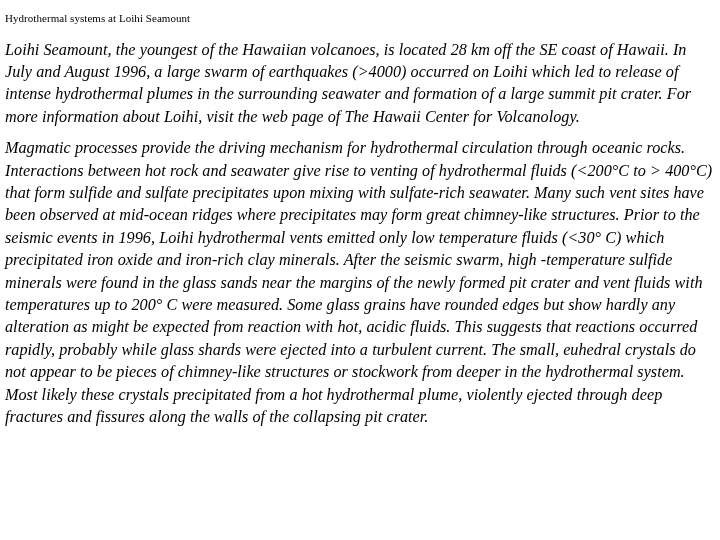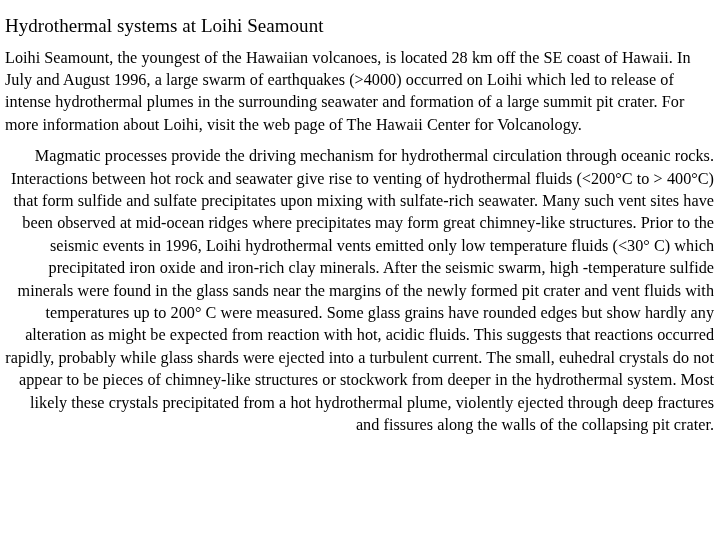--- a/index.html
+++ b/index.html
@@ -18,41 +18,42 @@
   }
   #slide {
     position: relative;
     width: 720px;
     height: 540px;
     background: #ffffff;
     box-sizing: border-box;
     padding: 5px 6px 0 5px;
   }
   .title {
-    font-size: 19px;
+    font-size: 11px;
     line-height: 22.5px;
-    margin: 10px 0 0 0;
+    margin: 2px 0 0 0;
     letter-spacing: 0.05px;
     white-space: nowrap;
   }
   .para {
     font-size: 16.2px;
     line-height: 22.4px;
     margin: 0;
     padding: 0;
     text-align: left;
     letter-spacing: 0.02px;
     word-spacing: 0.1px;
+    font-style: italic;
   }
   .gap-before {
     margin-top: 9px;
   }
   
   #para-1 { max-width: 710px; }
-  #para-2 { max-width: 714px; text-align: right; }
+  #para-2 { max-width: 714px; }
   #para-3 { max-width: 714px; }
 </style>
 </head>
 <body style="background: rgb(255, 255, 255);">
 
 <div id="slide" style="background: rgb(255, 255, 255); color: rgb(0, 0, 0);">
 
   <p class="title" id="page-title">Hydrothermal systems at Loihi Seamount</p>
 
   <p class="para gap-before" id="para-1">Loihi Seamount, the youngest of the Hawaiian volcanoes, is located 28 km off the SE coast of Hawaii. In July and August 1996, a large swarm of earthquakes (&gt;4000) occurred on Loihi which led to release of intense hydrothermal plumes in the surrounding seawater and formation of a large summit pit crater. For more information about Loihi, visit the web page of The Hawaii Center for Volcanology.</p>

